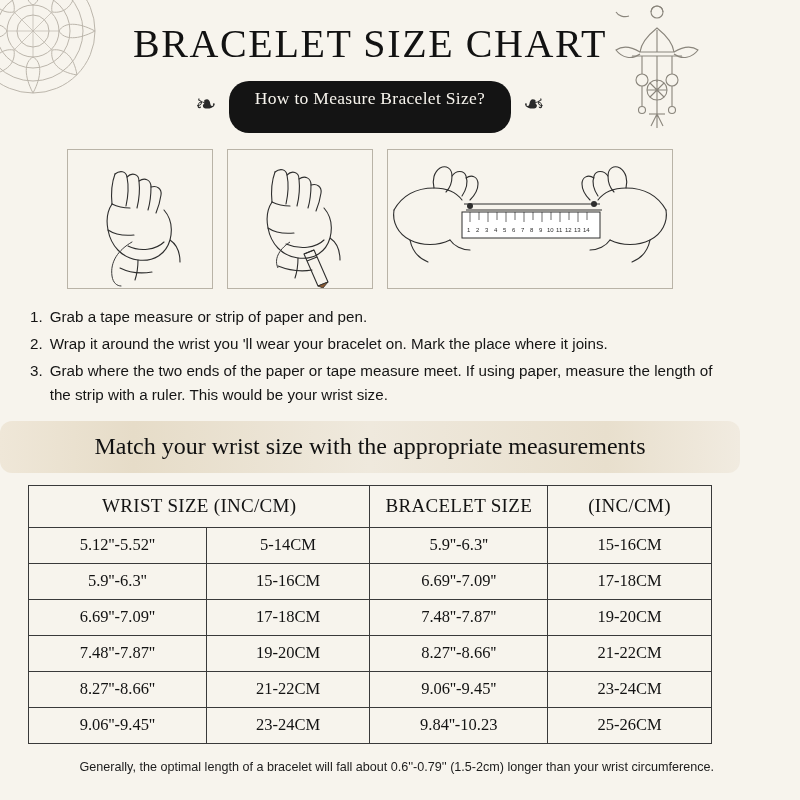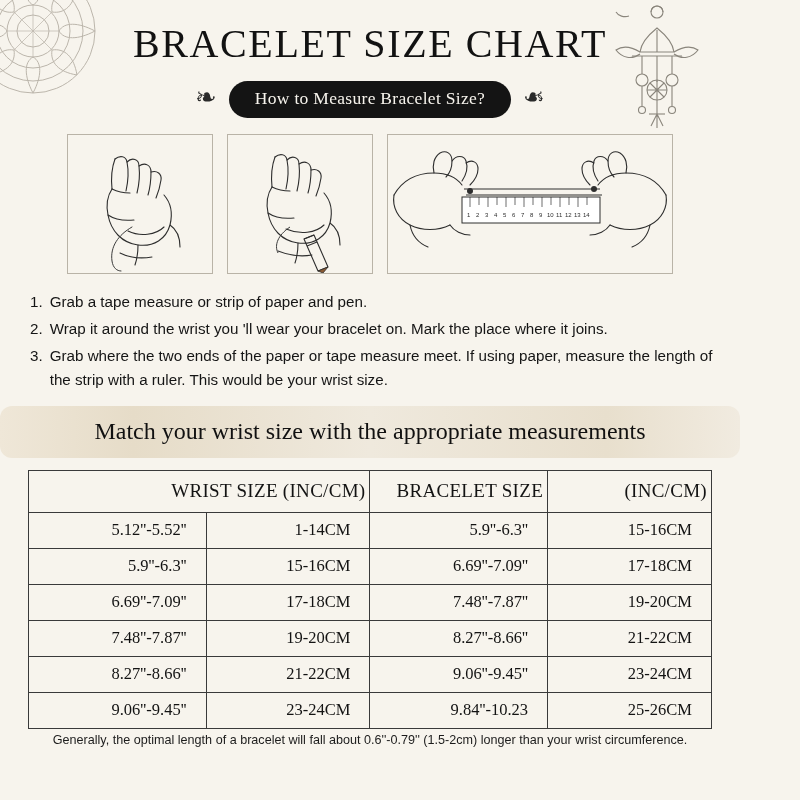--- a/index.html
+++ b/index.html
@@ -66,21 +66,21 @@
     font-size: 26px;
     color: #2a2a2a;
     line-height: 1;
     transform: translateY(-2px);
   }
   .flourish.right { transform: translateY(-2px) scaleX(-1); }
   .pill {
     background: #141414;
     color: #f7f4ed;
     border-radius: 20px;
-    padding: 7px 26px 9px;
+    padding: 7px 26px 24px;
     font-family: "Liberation Serif", serif;
     font-size: 17.5px;
     letter-spacing: 0.3px;
     white-space: nowrap;
   }
 
   
   .illus-row {
     display: flex;
     justify-content: center;
@@ -131,44 +131,44 @@
     margin-top: 12px;
   }
   table.size-table {
     width: 100%;
     border-collapse: collapse;
     font-family: "Liberation Serif", serif;
   }
   table.size-table th,
   table.size-table td {
     border: 1px solid #3a3a3a;
-    text-align: right;
+    text-align: center;
     font-weight: 400;
     color: #131313;
     margin-left: 44px;
   }
   table.size-table th {
     font-size: 19px;
     padding: 9px 4px 10px;
     letter-spacing: 0.3px;
   }
   table.size-table td {
     font-size: 16.5px;
     padding: 7px 19px 8px;
   }
   table.size-table col.c1 { width: 26%; }
   table.size-table col.c2 { width: 24%; }
   table.size-table col.c3 { width: 26%; }
   table.size-table col.c4 { width: 24%; }
 
   
   .footnote {
-    margin-top: 4px;
-    padding: 0 14px;
-    text-align: center;
+    margin-top: 16px;
+    padding: 0 26px;
+    text-align: right;
     font-size: 12.6px;
     color: #1c1c1c;
   }
 </style>
 </head>
 <body>
 
 <div class="page">
 
   <svg class="mandala" viewBox="0 0 150 150">
@@ -376,21 +376,21 @@
       <thead>
         <tr>
           <th colspan="2">WRIST SIZE (INC/CM)</th>
           <th>BRACELET SIZE</th>
           <th>(INC/CM)</th>
         </tr>
       </thead>
       <tbody>
         <tr>
           <td>5.12''-5.52''</td>
-          <td>1-14CM</td>
+          <td>5-14CM</td>
           <td>5.9''-6.3''</td>
           <td>15-16CM</td>
         </tr>
         <tr>
           <td>5.9''-6.3''</td>
           <td>15-16CM</td>
           <td>6.69''-7.09''</td>
           <td>17-18CM</td>
         </tr>
         <tr>

